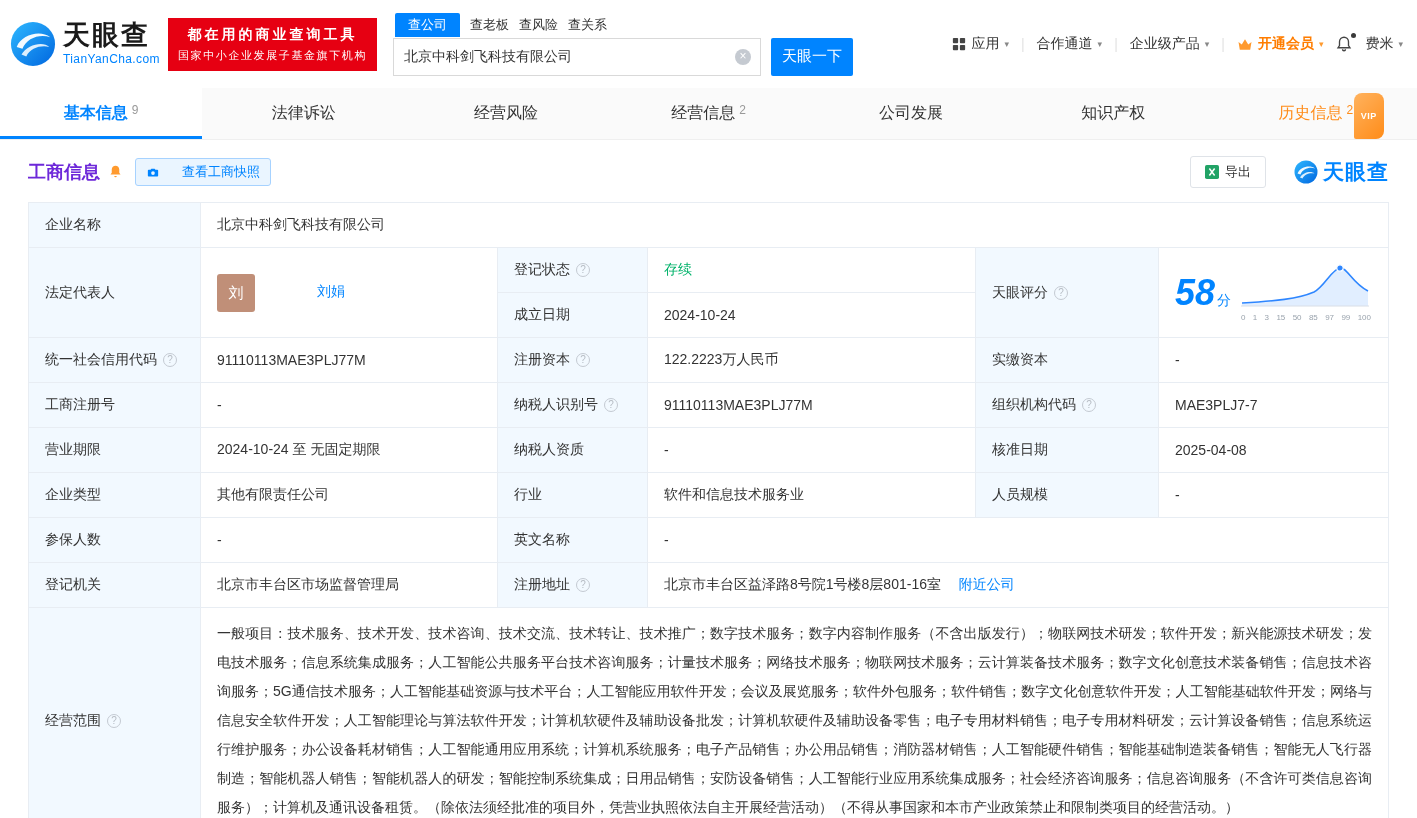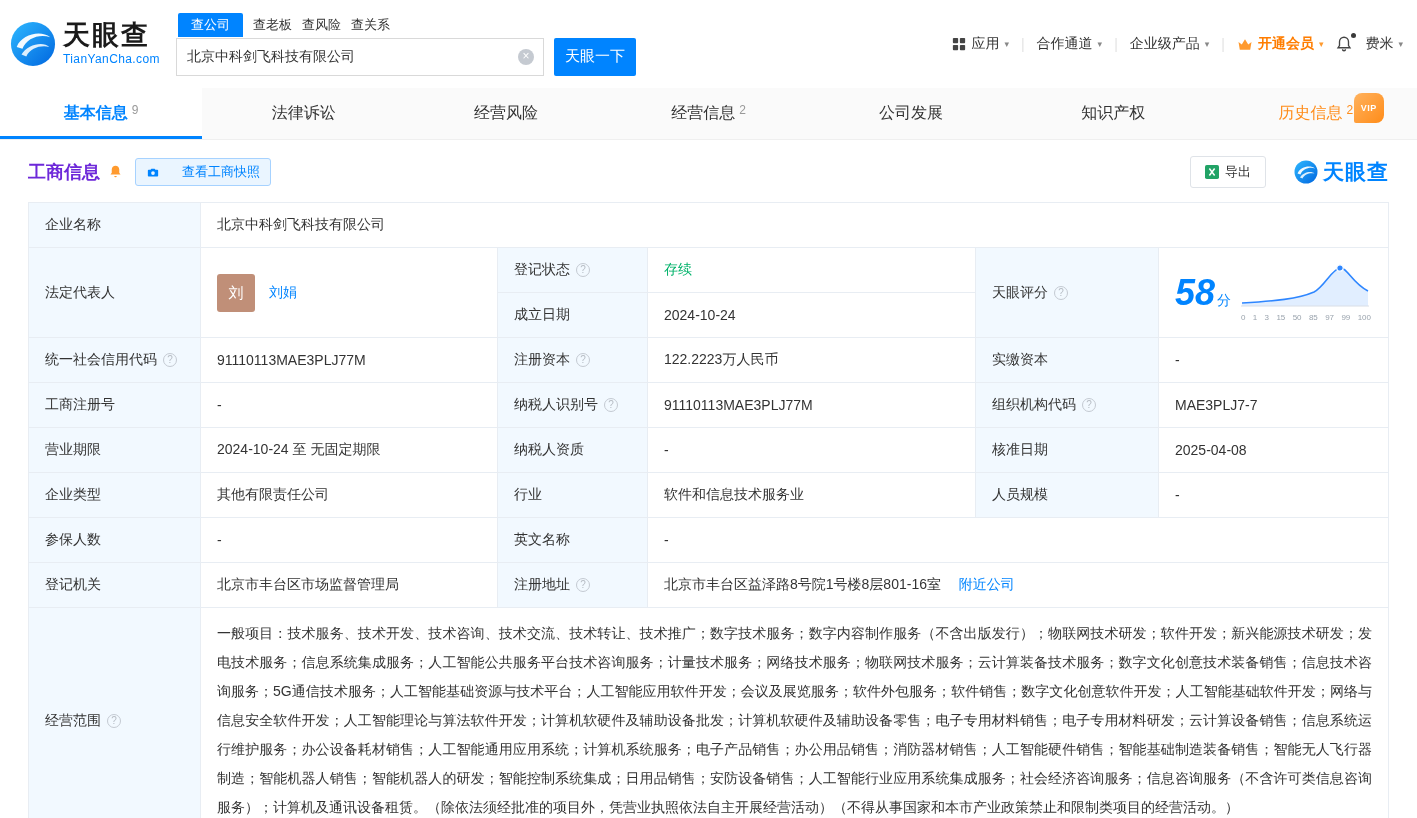--- a/index.html
+++ b/index.html
@@ -30,37 +30,37 @@
 .bell-wrap{position:relative;display:flex;}
 .bell-dot{position:absolute;top:-2px;right:-3px;width:5px;height:5px;border-radius:50%;background:#3a3a3a;}
 
 .nav-tabs{display:flex;height:52px;background:#fafafa;border-bottom:1px solid #efefef;}
 .nav-tab{flex:1;display:flex;align-items:center;justify-content:center;font-size:16px;color:#333;cursor:pointer;position:relative;}
 .nav-tab.active{color:#0084ff;font-weight:bold;background:#fff;}
 .nav-tab.active::after{content:"";position:absolute;left:0;right:0;bottom:0;height:3px;background:#0084ff;}
 .tab-count{font-size:12px;color:#999;margin-left:4px;position:relative;top:-4px;font-weight:normal;}
 .nav-tab.history{color:#ff8c19;}
 .nav-tab.history .tab-count{color:#ff8c19;}
-.vip-badge{position:absolute;top:5px;left:50%;margin-left:38px;background:linear-gradient(135deg,#ffb25e,#ff8c19);color:#fff;font-size:9px;font-weight:bold;padding:10px 7px;border-radius:8px 8px 8px 2px;letter-spacing:.5px;}
+.vip-badge{position:absolute;top:5px;left:50%;margin-left:38px;background:linear-gradient(135deg,#ffb25e,#ff8c19);color:#fff;font-size:9px;font-weight:bold;padding:18px 7px;border-radius:8px 8px 8px 2px;letter-spacing:.5px;}
 
 .section-bar{display:flex;align-items:center;padding:16px 28px 12px;}
 .section-title{font-size:18px;font-weight:bold;color:#6d28d9;}
 .sub-bell{margin-left:8px;display:flex;cursor:pointer;}
 .snapshot-btn{margin-left:12px;display:flex;align-items:center;gap:22px;background:#eaf5ff;border:1px solid #a6d2ff;color:#0084ff;font-size:13px;padding:4px 10px;border-radius:3px;cursor:pointer;font-family:inherit;}
 .right-tools{margin-left:auto;display:flex;align-items:center;gap:28px;}
 .export-btn{display:flex;align-items:center;gap:6px;background:#fff;border:1px solid #dfe3e8;padding:6px 14px;font-size:13px;color:#333;border-radius:3px;cursor:pointer;font-family:inherit;}
 .mini-logo{display:flex;align-items:center;gap:5px;cursor:pointer;}
 .mini-logo-text{font-size:21px;font-weight:bold;color:#0084ff;letter-spacing:1px;}
 
 .info-table{width:1361px;margin:2px 28px 0;border-collapse:collapse;table-layout:fixed;font-size:14px;}
 .info-table td{border:1px solid #e8edf3;padding:11px 16px;height:45px;vertical-align:middle;color:#333;}
 td.lbl{background:#f2f9ff;}
 .help{display:inline-block;width:14px;height:14px;border:1px solid #c4cad2;border-radius:50%;color:#b6bcc4;font-size:10px;line-height:12px;text-align:center;margin-left:6px;vertical-align:1px;cursor:pointer;}
 .avatar{display:inline-block;width:38px;height:38px;background:#c08f78;border-radius:3px;color:#fff;font-size:15px;line-height:38px;text-align:center;margin-right:10px;vertical-align:middle;cursor:pointer;}
-.link{color:#0084ff;cursor:pointer;}
+.link{color:#0084ff;cursor:pointer;margin-left:48px;}
 .near-link{margin-left:14px;}
 .status-green{color:#00b26a;}
 .score-cell{padding:4px 6px 4px 14px;}
 .score-flex{display:flex;align-items:center;justify-content:space-between;}
 .score-num{font-size:36px;font-weight:bold;color:#0084ff;font-style:italic;}
 .score-unit{font-size:14px;color:#0084ff;margin-left:2px;}
 .score-chart{width:132px;}
 .axis{display:flex;justify-content:space-between;font-size:8px;color:#9aa3ad;padding:0 1px;margin-top:1px;}
 .scope-text{line-height:29px;text-align:justify;}
 </style>
@@ -79,20 +79,24 @@
       <circle cx="24" cy="24" r="23" fill="url(#g1)"></circle>
       <path d="M7 27 C12 14 32 9 42 17 C31 13 17 18 13 29 Z" fill="#fff" opacity=".95"></path>
       <path d="M12 35 C18 24 35 21 41 27 C32 25 21 28 17 37 Z" fill="#fff" opacity=".85"></path>
     </svg>
     <div class="logo-text">
       <div class="logo-cn">天眼查</div>
       <div class="logo-en">TianYanCha.com</div>
     </div>
   </div>
 
+  <div class="promo">
+    <div class="promo-line1">都在用的商业查询工具</div>
+    <div class="promo-line2">国家中小企业发展子基金旗下机构</div>
+  </div>
 
   <div class="search-area">
     <div class="search-tabs">
       <span class="stab active">查公司</span>
       <span class="stab">查老板</span>
       <span class="stab">查风险</span>
       <span class="stab">查关系</span>
     </div>
     <div class="search-row">
       <div class="input-wrap">

